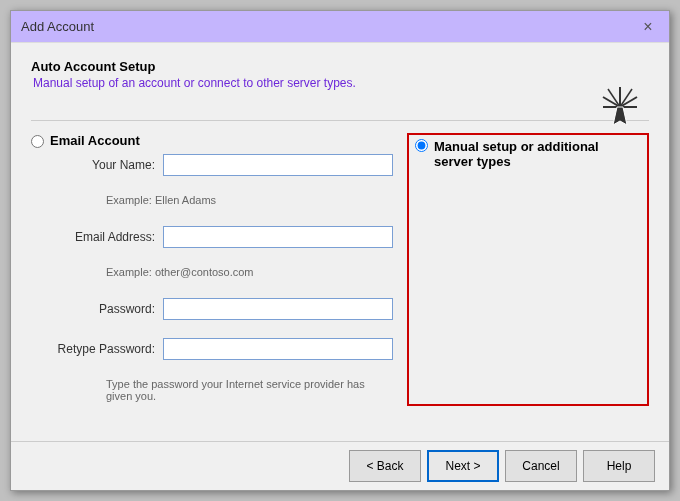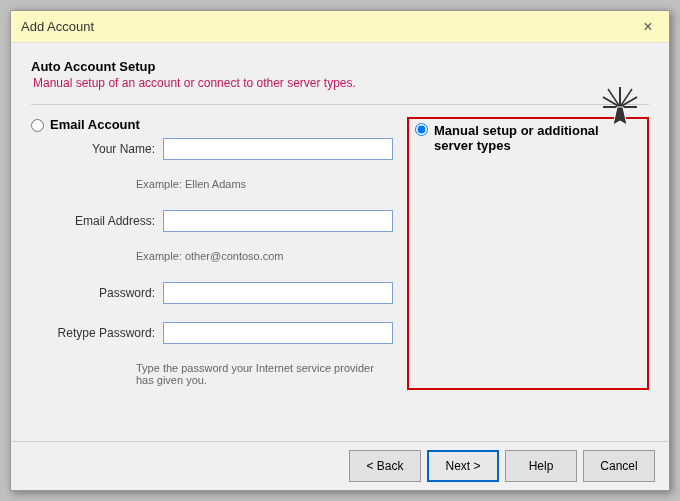--- a/index.html
+++ b/index.html
@@ -17,21 +17,21 @@
     .dialog {
       width: 660px;
       height: 481px;
       background: #f0f0f0;
       border: 1px solid #999;
       box-shadow: 2px 2px 8px rgba(0,0,0,0.4);
       display: flex;
       flex-direction: column;
     }
     .title-bar {
-      background: #fef9c3;
+      background: #c4b5fd;
       border-bottom: 1px solid #ddd;
       display: flex;
       align-items: center;
       justify-content: space-between;
       padding: 6px 10px;
       height: 32px;
     }
     .title-bar-title {
       font-size: 13px;
       color: #333;
@@ -49,30 +49,30 @@
       justify-content: center;
     }
     .dialog-body {
       flex: 1;
       padding: 16px 20px 10px 20px;
       display: flex;
       flex-direction: column;
       background: #f0f0f0;
     }
     .section-header {
-      margin-bottom: 6px;
+      margin-bottom: 22px;
     }
     .section-title {
       font-weight: bold;
       font-size: 13px;
       color: #000;
     }
     .section-subtitle {
       font-size: 12px;
-      color: #be185d;
+      color: #6d28d9;
       margin-left: 2px;
       margin-top: 2px;
     }
     .divider-line {
       border: none;
       border-top: 1px solid #ccc;
       margin: 8px 0 12px 0;
     }
     
     .radio-group {
@@ -118,21 +118,21 @@
       height: 22px;
       border: 1px solid #7a9fd4;
       background: #fff;
       padding: 2px 4px;
       font-size: 12px;
       outline: none;
     }
     .field-hint {
       font-size: 11px;
       color: #666;
-      margin-left: 83px;
+      margin-left: 53px;
       margin-bottom: 4px;
     }
     .manual-option {
       display: flex;
       align-items: flex-start;
       border: 2px solid #cc0000;
       padding: 4px 6px;
       width: fit-content;
       background: #f0f0f0;
     }
@@ -244,16 +244,16 @@
         <input type="radio" name="account-type" id="manual-radio" checked="" style="">
         <label for="manual-radio" class="manual-label">Manual setup or additional server types</label>
       </div>
 
     </div>
   </div>
 
   <div class="dialog-footer">
     <button class="btn">&lt; Back</button>
     <button class="btn btn-primary">Next &gt;</button>
+    <button class="btn">Cancel</button>
     <button class="btn">Help</button>
-    <button class="btn">Cancel</button>
   </div>
 </div>
 
 </body></html>

